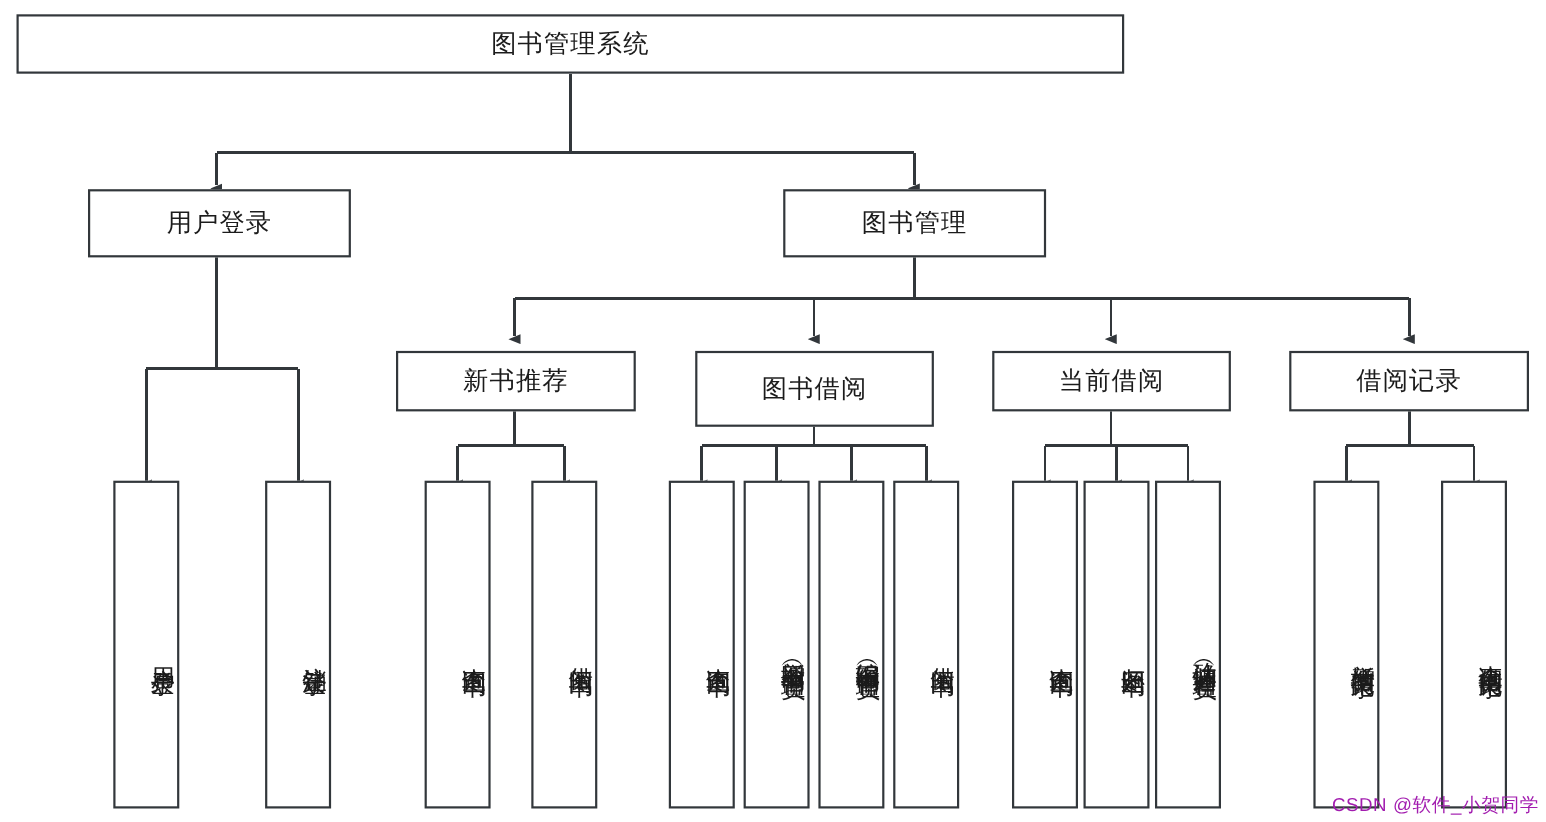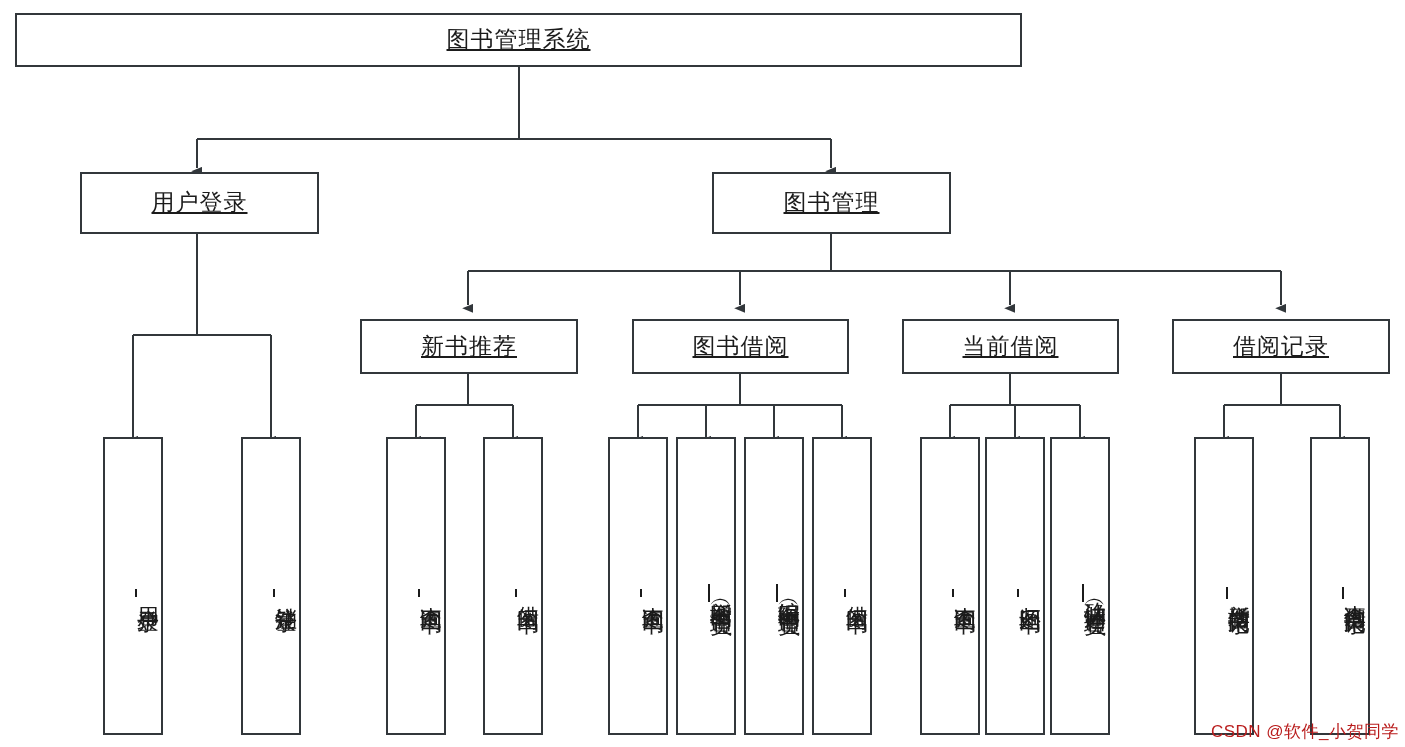--- a/index.html
+++ b/index.html
@@ -28,21 +28,20 @@
   .node {
     position: absolute;
     box-sizing: border-box;
     background: #ffffff;
     border: 2px solid #32373b;
     display: flex;
     align-items: center;
     justify-content: center;
     color: #1b1b1b;
     z-index: 2;
-    text-decoration: underline;
   }
   .node-h {
     font-size: 23px;
     letter-spacing: 1px;
     line-height: 1.2;
     white-space: nowrap;
   }
   .node-v {
     font-size: 22px;
     line-height: 1.22;
@@ -53,21 +52,21 @@
     align-items: flex-start;
     justify-content: center;
     text-align: left;
     overflow: hidden;
   }
   .watermark {
     position: absolute;
     right: 6px;
     bottom: 4px;
     font-size: 17px;
-    color: #b91c1c;
+    color: #a21caf;
     white-space: nowrap;
     z-index: 5;
     letter-spacing: 0.5px;
   }
 </style>
 </head>
 <body>
 
 <div id="canvas">
 
@@ -128,21 +127,21 @@
   <div class="node node-h" style="left:80px; top:172px; width:239px; height:62px;">
     <span>用户登录</span>
   </div>
   <div class="node node-h" style="left:360px; top:319px; width:218px; height:55px;">
     <span>新书推荐</span>
   </div>
 
   <div class="node node-h" style="left:712px; top:172px; width:239px; height:62px;">
     <span>图书管理</span>
   </div>
-  <div class="node node-h" style="left:632px; top:319px; width:217px; height:55px;">
+  <div class="node node-h" style="left:632px; top:319px; width:217px; height:69px;">
     <span>图书借阅</span>
   </div>
   <div class="node node-h" style="left:1172px; top:319px; width:218px; height:55px;">
     <span>借阅记录</span>
   </div>
   <div class="node node-h" style="left:902px; top:319px; width:217px; height:55px;">
     <span>当前借阅</span>
   </div>
 
   <div class="node node-v" style="left:103px; top:437px; width:60px; height:298px;">

